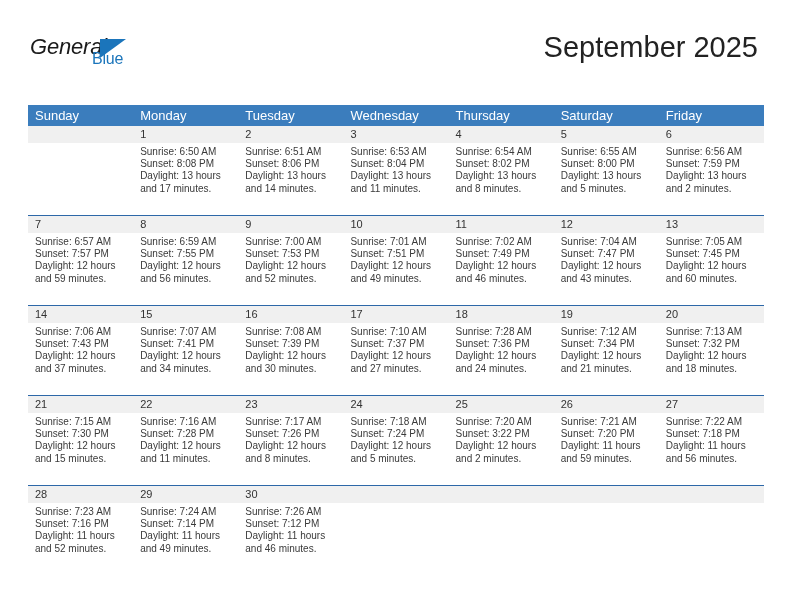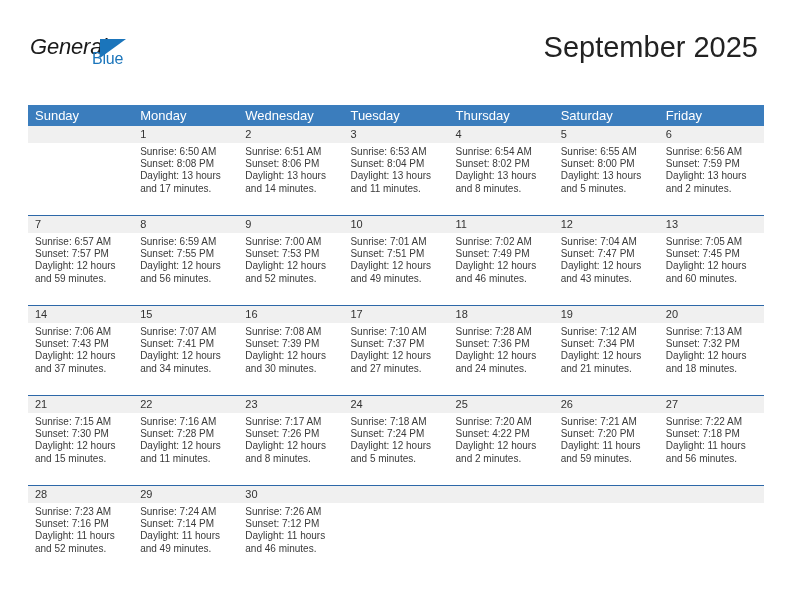--- a/index.html
+++ b/index.html
@@ -167,22 +167,22 @@
     <div class="title-block">
       <div class="cal-title">September 2025</div>
     </div>
 
   </div>
 
   <div class="calendar">
     <div class="weekday-row" id="weekday-row">
         <div class="weekday">Sunday</div>
         <div class="weekday">Monday</div>
+        <div class="weekday">Tuesday</div>
         <div class="weekday">Wednesday</div>
-        <div class="weekday">Tuesday</div>
         <div class="weekday">Thursday</div>
         <div class="weekday">Saturday</div>
         <div class="weekday">Friday</div>
       </div>
     <div id="weeks-container">
         <div class="week">
           <div class="day-cell empty">
             <div class="day-number"></div>
           </div>
           <div class="day-cell">
@@ -404,21 +404,21 @@
               <div>Sunrise: 7:18 AM</div>
               <div>Sunset: 7:24 PM</div>
               <div>Daylight: 12 hours</div>
               <div>and 5 minutes.</div>
             </div>
           </div>
           <div class="day-cell">
             <div class="day-number">25</div>
             <div class="day-body">
               <div>Sunrise: 7:20 AM</div>
-              <div>Sunset: 4:22 PM</div>
+              <div>Sunset: 3:22 PM</div>
               <div>Daylight: 12 hours</div>
               <div>and 2 minutes.</div>
             </div>
           </div>
           <div class="day-cell">
             <div class="day-number">26</div>
             <div class="day-body">
               <div>Sunrise: 7:21 AM</div>
               <div>Sunset: 7:20 PM</div>
               <div>Daylight: 11 hours</div>

